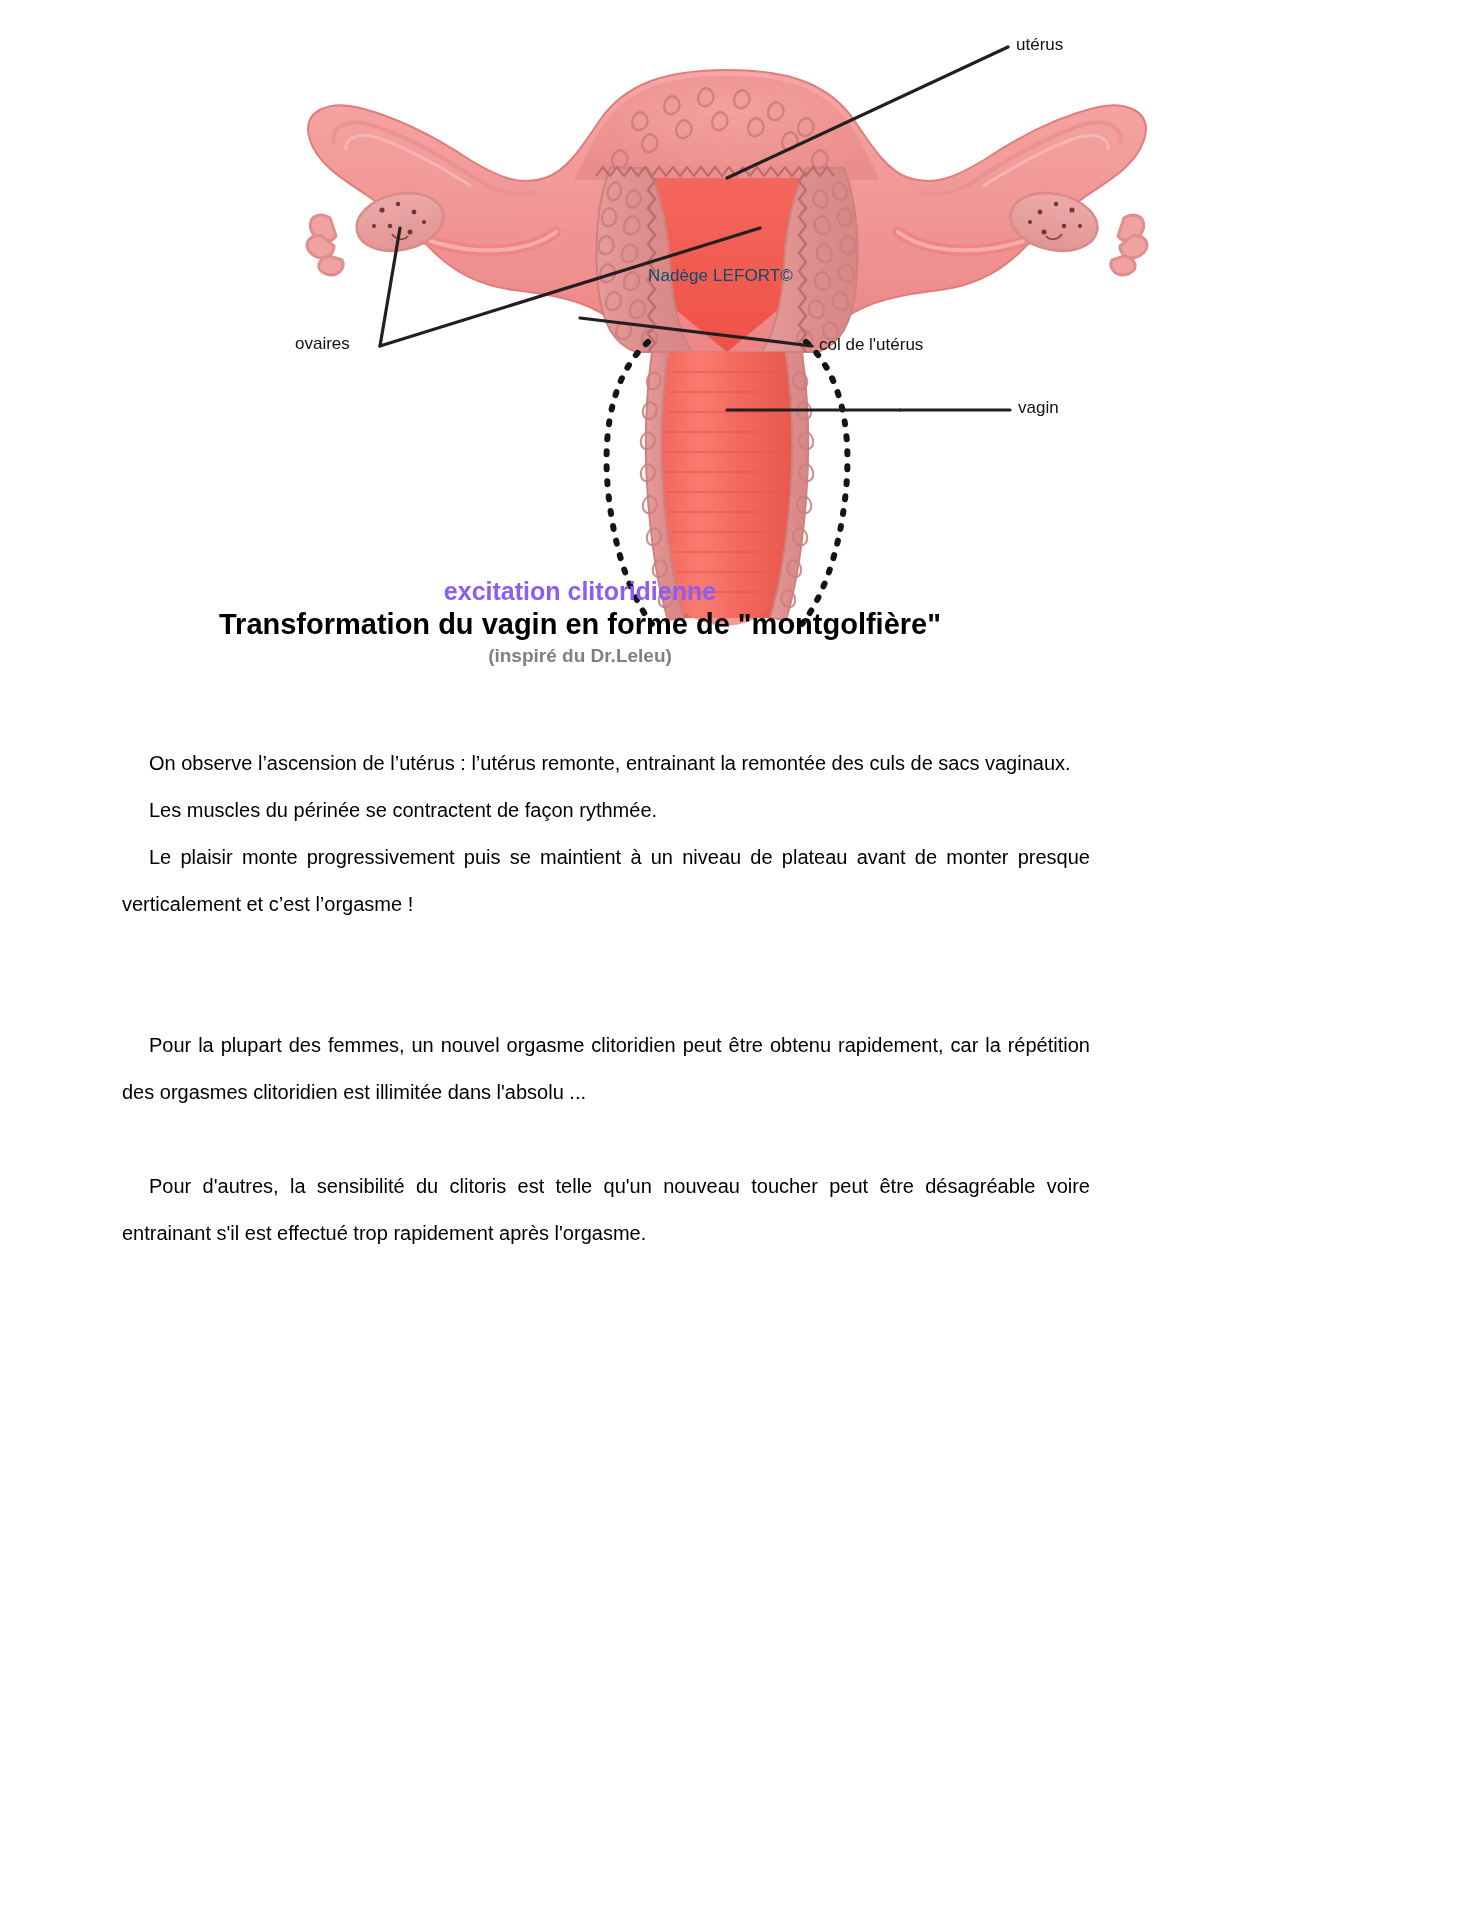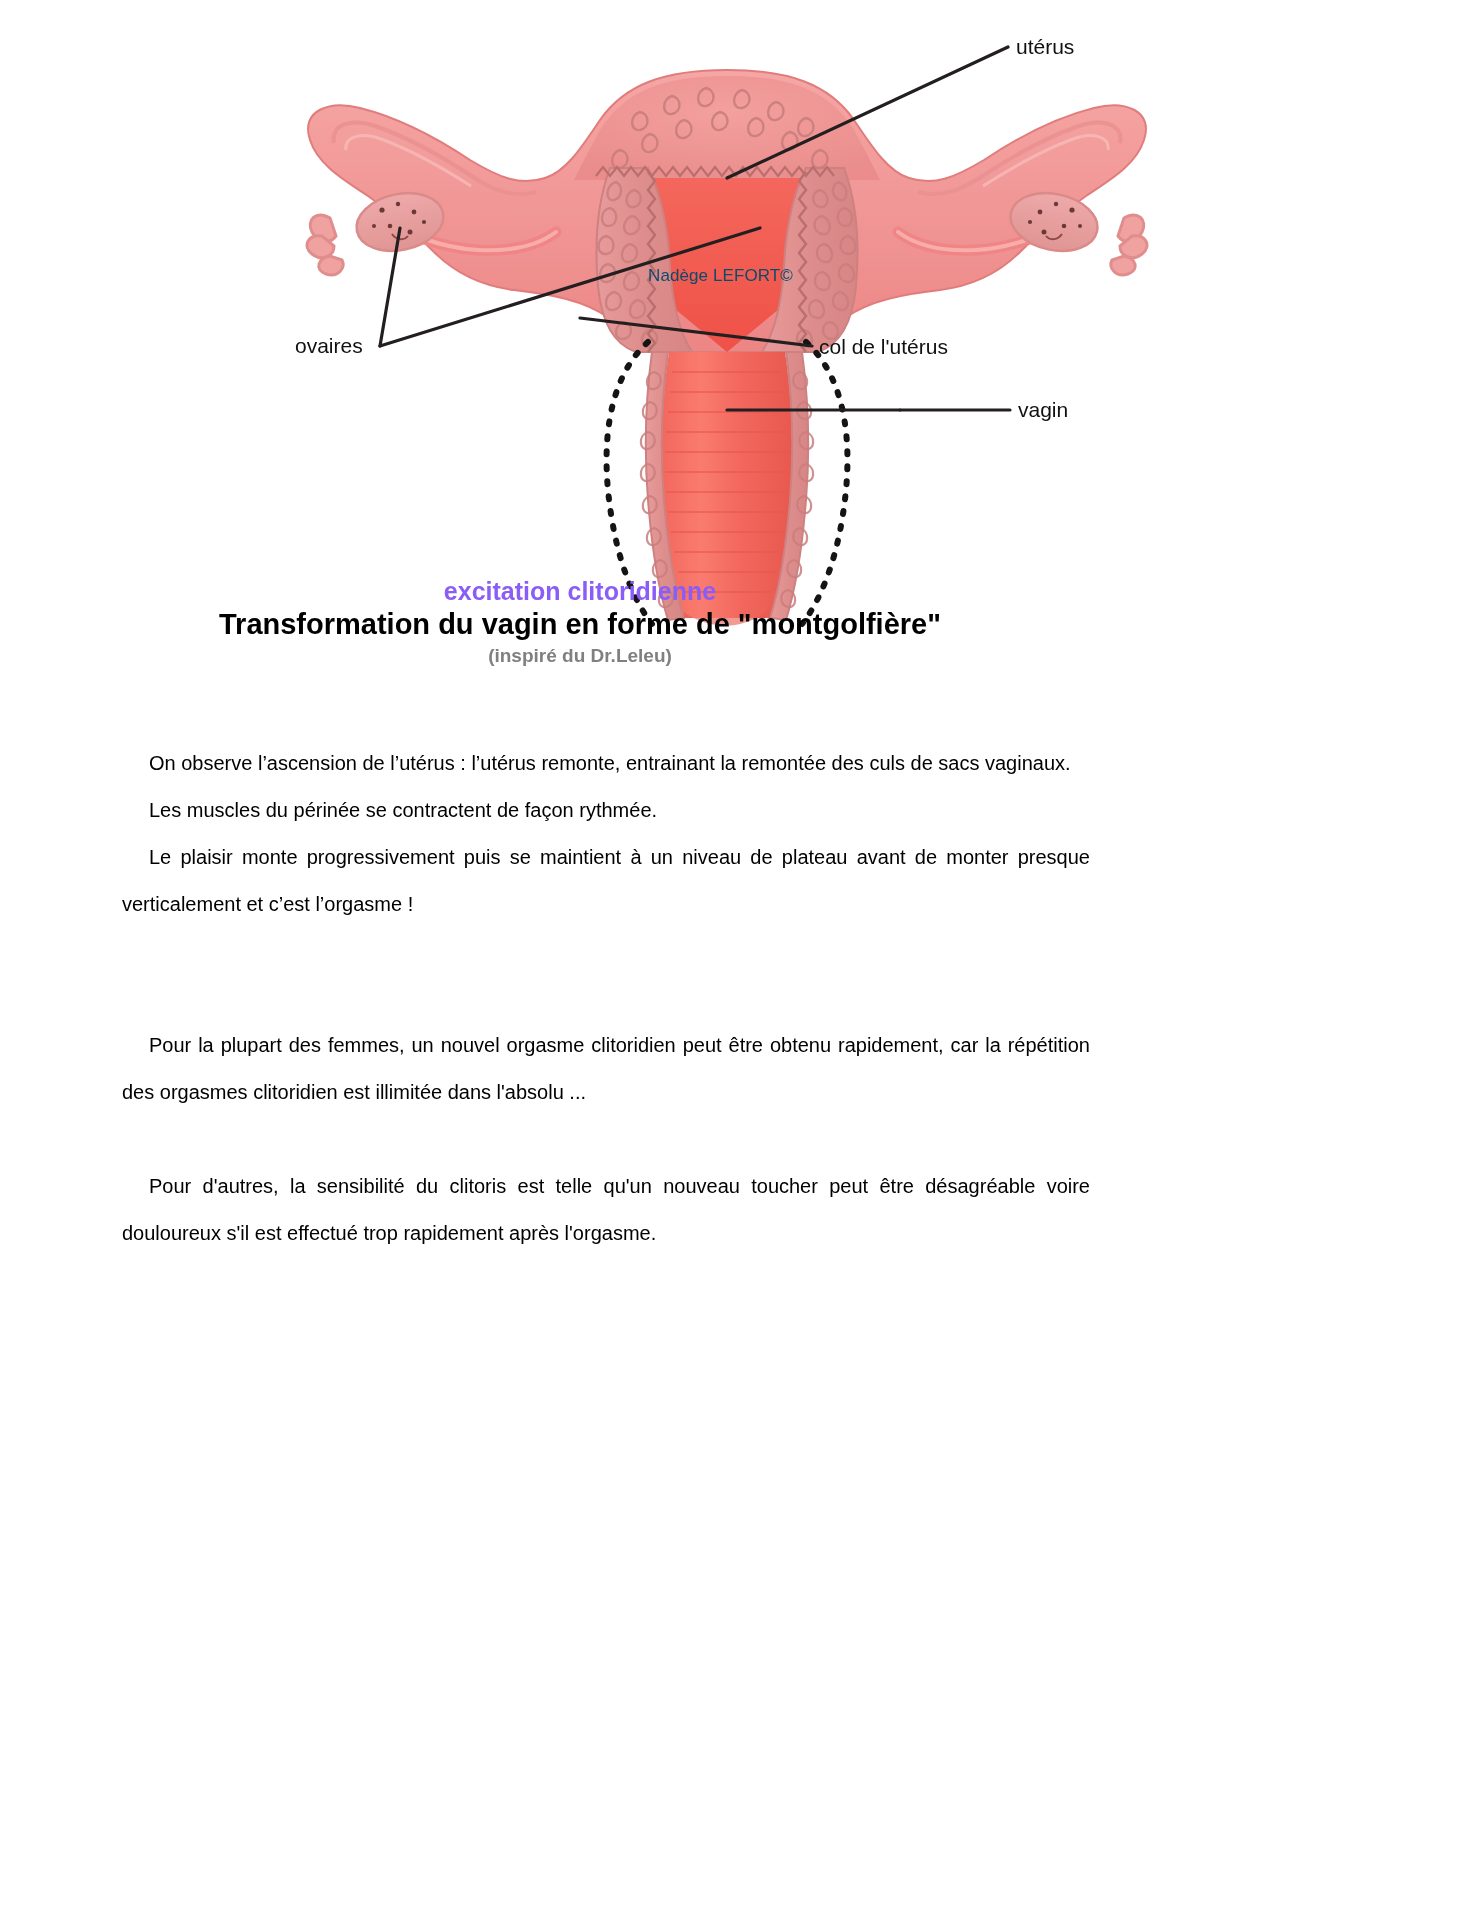--- a/index.html
+++ b/index.html
@@ -30,21 +30,21 @@
     left: 0;
     top: 0;
     width: 1460px;
     height: 700px;
     display: block;
   }
 
   .fig-label {
     position: absolute;
     font-family: "Liberation Sans", sans-serif;
-    font-size: 21px;
+    font-size: 17px;
     line-height: 1;
     color: #111111;
     white-space: nowrap;
   }
   #label-uterus   { left: 1016px; top: 36px; }
   #label-ovaires  { left: 295px;  top: 335px; }
   #label-col      { left: 819px;  top: 336px; }
   #label-vagin    { left: 1018px; top: 399px; }
 
   #watermark {
@@ -388,14 +388,14 @@
 </div>
 
 <div id="body-text">
   <p>On observe l’ascension de l’utérus : l’utérus remonte, entrainant la remontée des culs de sacs vaginaux.</p>
   <p>Les muscles du périnée se contractent de façon rythmée.</p>
   <p>Le plaisir monte progressivement puis se maintient à un niveau de plateau avant de monter presque verticalement et c’est l’orgasme !</p>
   <div class="para-gap"></div>
   <div class="para-gap"></div>
   <p>Pour la plupart des femmes, un nouvel orgasme clitoridien peut être obtenu rapidement, car la répétition des orgasmes clitoridien est illimitée dans l'absolu ...</p>
   <div class="para-gap"></div>
-  <p>Pour d'autres, la sensibilité du clitoris est telle qu'un nouveau toucher peut être désagréable voire douloureux s'il est effectué trop rapidement après l'orgasme.</p>
+  <p>Pour d'autres, la sensibilité du clitoris est telle qu'un nouveau toucher peut être désagréable voire entrainant s'il est effectué trop rapidement après l'orgasme.</p>
 </div>
 
 </body></html>

